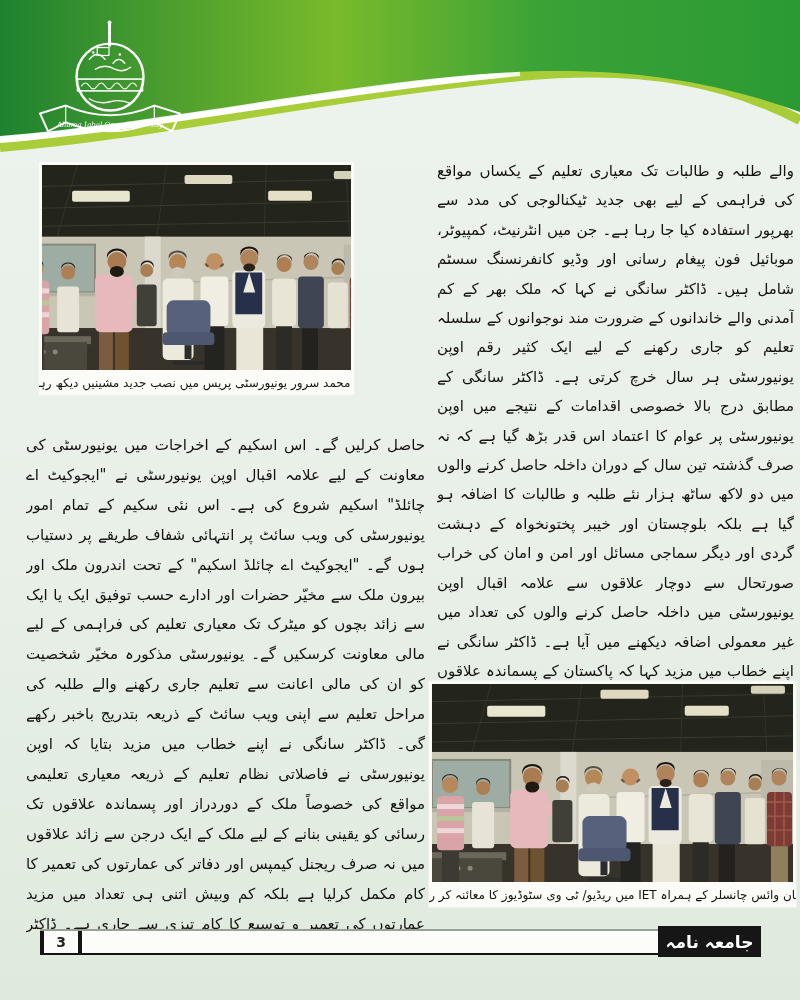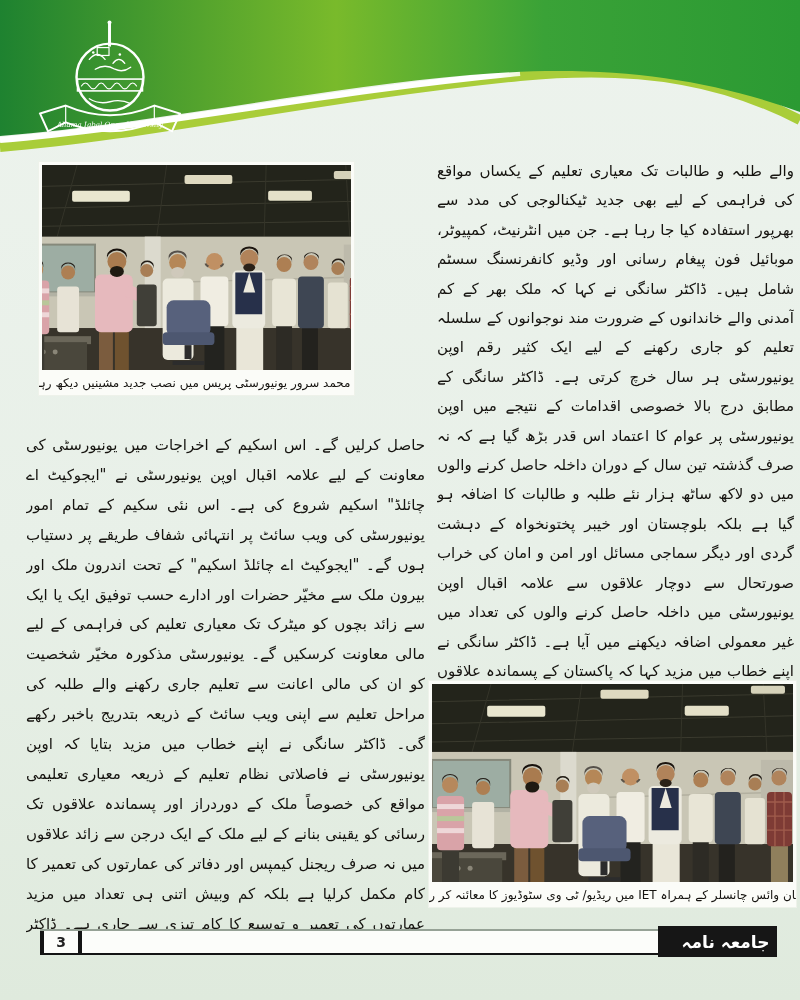--- a/index.html
+++ b/index.html
@@ -40,21 +40,21 @@
     display:flex;align-items:stretch;
   }
   .page-num-cell{
     width:34px;border-left:4px solid #141414;border-right:4px solid #141414;
     display:flex;align-items:center;justify-content:center;
     font-size:14px;font-weight:bold;color:#222;
   }
   .masthead-box{
     position:absolute;left:658px;top:926px;width:103px;height:31px;
     background:#161616;color:#ffffff;display:flex;align-items:center;justify-content:center;
-    font-size:17px;font-weight:bold;padding-left:16px;
+    font-size:17px;font-weight:bold;
   }
 </style>
 </head>
 <body>
 
 <svg class="header-svg" viewBox="0 0 800 170" preserveAspectRatio="none">
   <defs>
     <linearGradient id="bandGrad" x1="0" y1="0" x2="800" y2="0" gradientUnits="userSpaceOnUse">
       <stop offset="0" stop-color="#1e8230"></stop>
       <stop offset="0.42" stop-color="#79ba2b"></stop>

